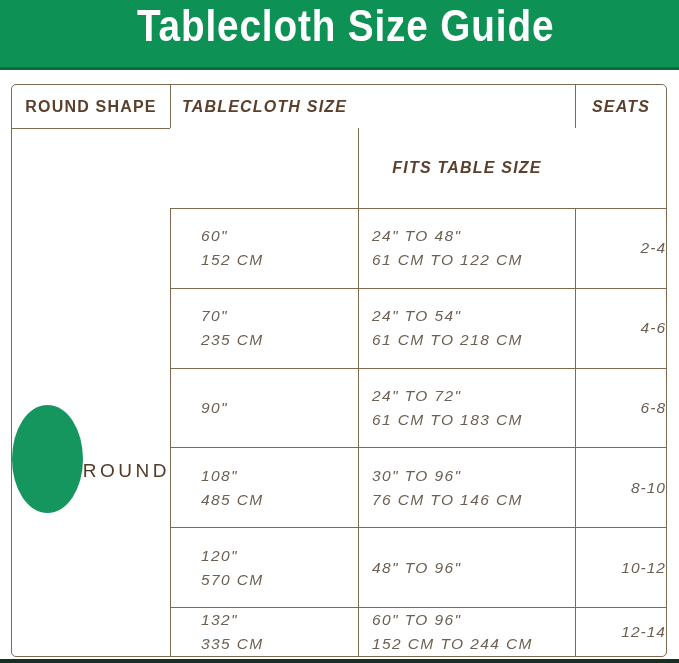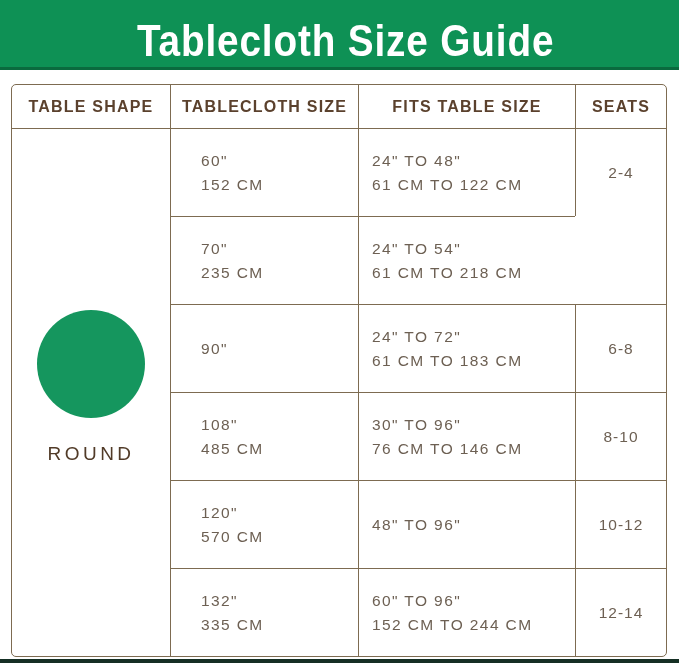--- a/index.html
+++ b/index.html
@@ -15,59 +15,59 @@
   html,body{margin:0;padding:0;}
   body{
     width:679px;height:663px;position:relative;background:#ffffff;
     font-family:"Liberation Sans", sans-serif;overflow:hidden;
   }
   
   .banner{
     position:absolute;top:0;left:0;right:0;height:67px;
     background:var(--banner-green);
     border-bottom:3px solid var(--banner-dark);
-    display:flex;align-items:flex-end;justify-content:center;padding-left:12px;
+    display:flex;align-items:flex-start;justify-content:center;padding-left:12px;
   }
   .banner h1{
     margin:0;color:#ffffff;font-size:45px;font-weight:800;
     letter-spacing:1px;white-space:nowrap;
     transform:scaleX(0.86);transform-origin:center;
   }
   
   .size-table{
     position:absolute;top:84px;left:11px;width:656px;height:573px;
     box-sizing:border-box;border:1px solid var(--border-brown);
     border-radius:5px;background:#ffffff;
     display:grid;
     grid-template-columns:158px 188px 217px 1fr;
     grid-template-rows:43px repeat(6,1fr);
   }
   .cell{box-sizing:border-box;display:flex;color:var(--body-text);}
-  .bl{border-left:1px solid var(--border-brown);}
+  .bl{border-left:1px solid var(--border-brown);font-style:italic;}
   .bt{border-top:1px solid var(--border-brown);}
   .header-cell{
     align-items:center;justify-content:center;
     font-size:16px;font-weight:bold;letter-spacing:1.2px;
     color:var(--header-text);white-space:nowrap;
   }
   .col-size{grid-column:2;}
   .col-fits{grid-column:3;}
   .col-seats{grid-column:4;}
   .data-cell{
     flex-direction:column;justify-content:center;
     font-size:15.5px;letter-spacing:1.4px;line-height:24px;white-space:nowrap;
   }
   .data-cell.col-size{padding-left:30px;}
   .data-cell.col-fits{padding-left:13px;}
-  .seats-cell{align-items:center;justify-content:center;
+  .seats-cell{align-items:center;justify-content:flex-end;
     font-size:15.5px;letter-spacing:1px;}
   
   .shape-cell{
     grid-column:1;grid-row:2 / 8;
-    flex-direction:column;align-items:center;padding-top:181px;
+    flex-direction:row;align-items:center;padding-top:181px;
   }
   .circle{
     width:108px;height:108px;border-radius:50%;
     background:var(--circle-green);
   }
   .shape-label{
     margin-top:25px;font-size:19px;letter-spacing:3.5px;
     color:var(--shape-text);font-weight:500;
   }
   
@@ -78,24 +78,24 @@
 </style>
 </head>
 <body>
 
 <div class="banner">
   <h1>Tablecloth Size Guide</h1>
 </div>
 
 <div class="size-table">
 
-  <div class="cell header-cell" style="grid-column:1">TABLE SHAPE</div>
+  <div class="cell header-cell" style="grid-column:1">ROUND SHAPE</div>
   <div class="cell header-cell bl col-size">TABLECLOTH SIZE</div>
+  <div class="cell header-cell bl col-seats">SEATS</div>
   <div class="cell header-cell bl col-fits">FITS TABLE SIZE</div>
-  <div class="cell header-cell bl col-seats">SEATS</div>
 
   <div class="cell bt shape-cell">
     <div class="circle"></div>
     <div class="shape-label">ROUND</div>
   </div>
 
   <div class="cell bt bl data-cell col-size">
     <span>60"</span>
     <span>152 CM</span>
   </div>
@@ -107,20 +107,23 @@
     <span>2-4</span>
   </div>
 
   <div class="cell bt bl data-cell col-size">
     <span>70"</span>
     <span>235 CM</span>
   </div>
   <div class="cell bt bl data-cell col-fits">
     <span>24" TO 54"</span>
     <span>61 CM TO 218 CM</span>
+  </div>
+  <div class="cell bt bl seats-cell col-seats">
+    <span>4-6</span>
   </div>
 
   <div class="cell bt bl data-cell col-size">
     <span>90"</span>
   </div>
   <div class="cell bt bl data-cell col-fits">
     <span>24" TO 72"</span>
     <span>61 CM TO 183 CM</span>
   </div>
   <div class="cell bt bl seats-cell col-seats">

